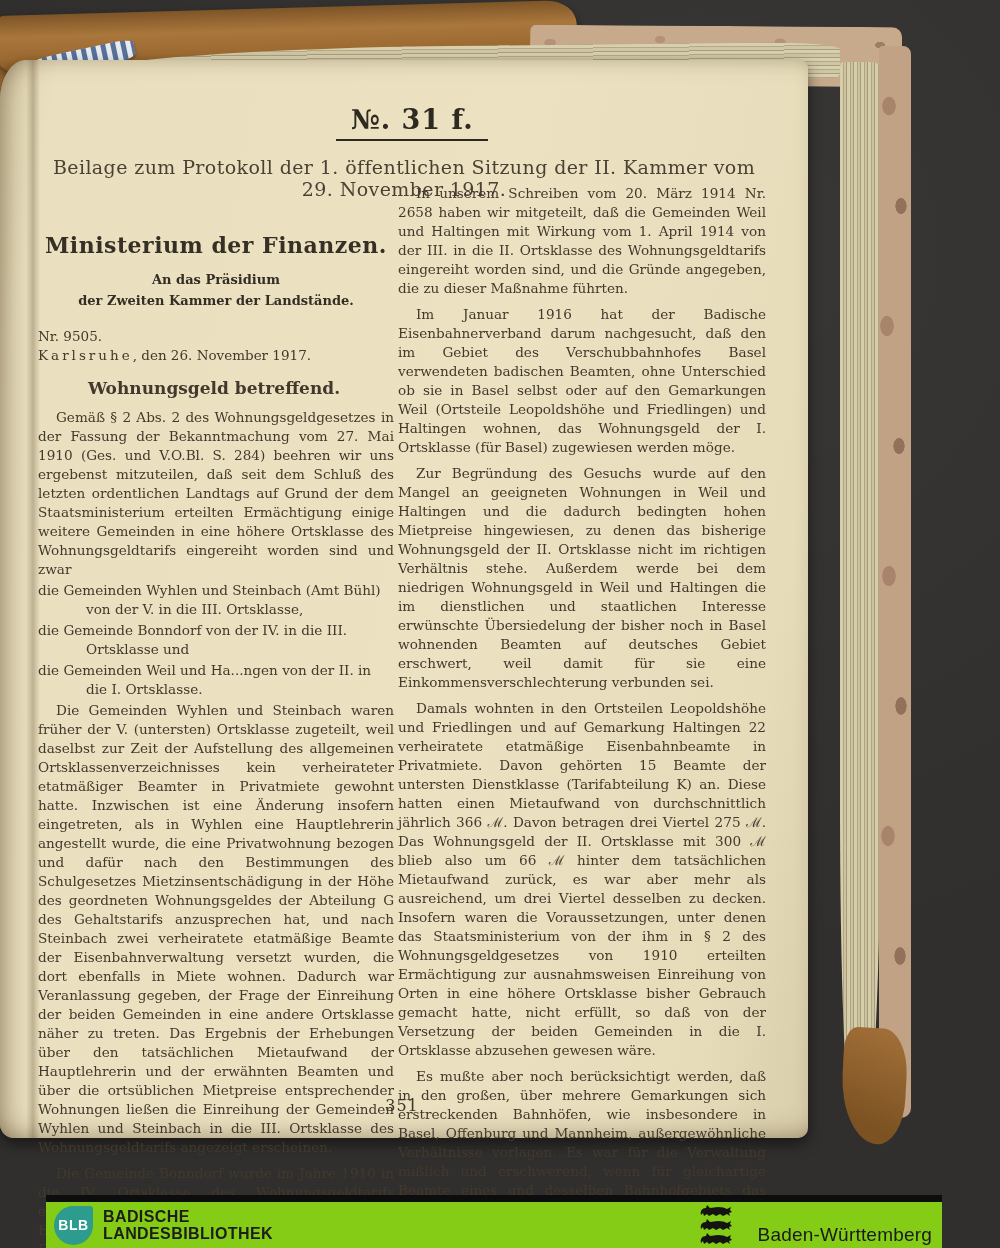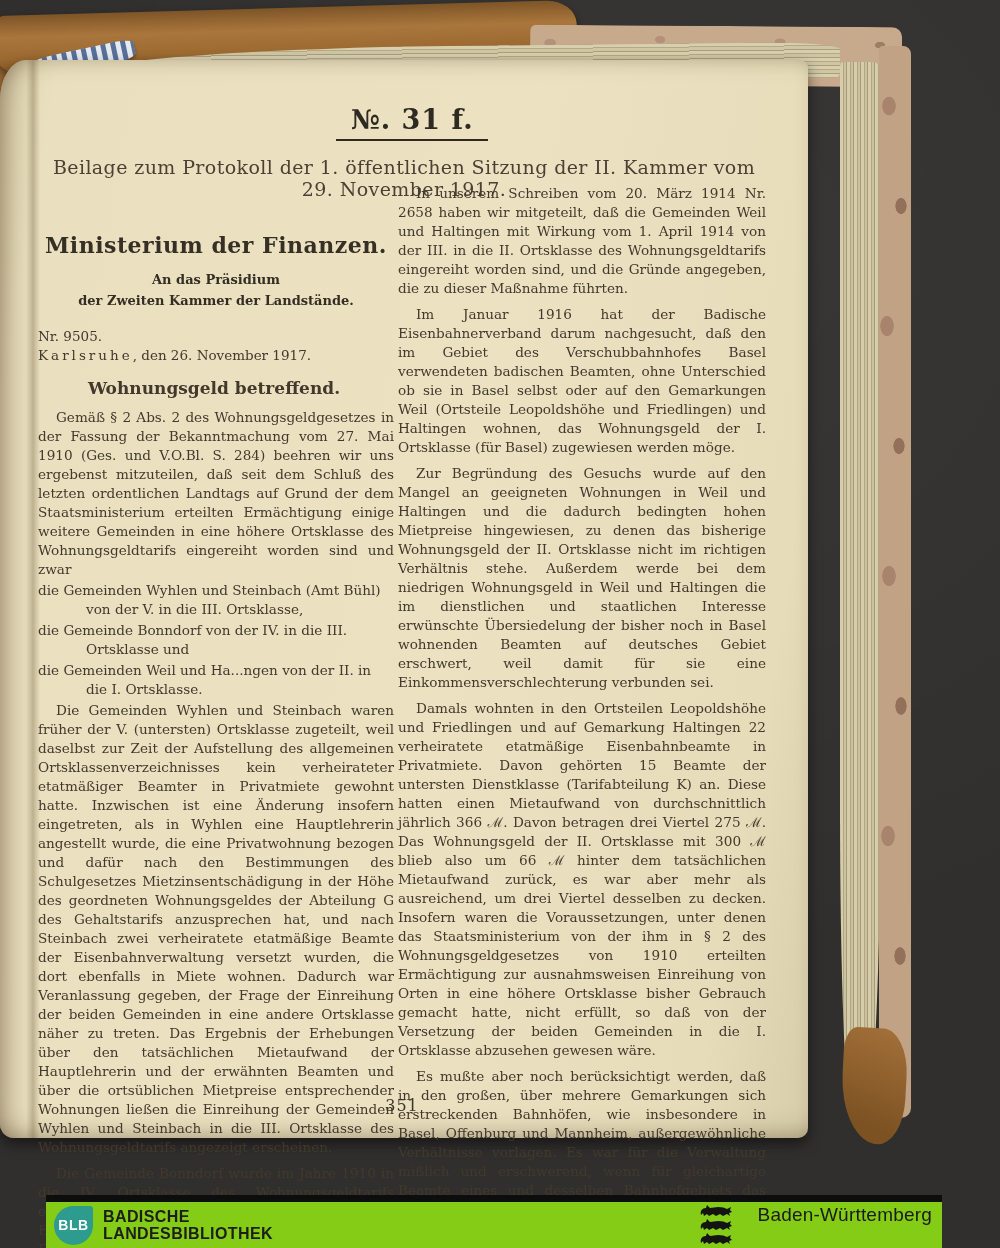--- a/index.html
+++ b/index.html
@@ -157,21 +157,21 @@
     background:#2d9b8d;
     border-radius:50% 8% 50% 50%;
     display:flex;align-items:center;justify-content:center;
     color:#fff;font-weight:bold;font-size:14px;letter-spacing:.5px;
   }
   .library-name{
     font-weight:bold;font-size:16px;line-height:17px;color:#1d1d1b;
     letter-spacing:.4px;
   }
   .footer-right{
-    margin-left:auto;display:flex;align-items:flex-start;gap:26px;padding-right:10px;
+    margin-left:auto;display:flex;align-items:flex-end;gap:26px;padding-right:10px;
   }
   .bw-arms{display:block;}
   .bw-name{font-size:19px;color:#1b1b1a;letter-spacing:.2px;}
 </style>
 </head>
 <body>
 
 <div class="backdrop"></div>
 
 <div>

